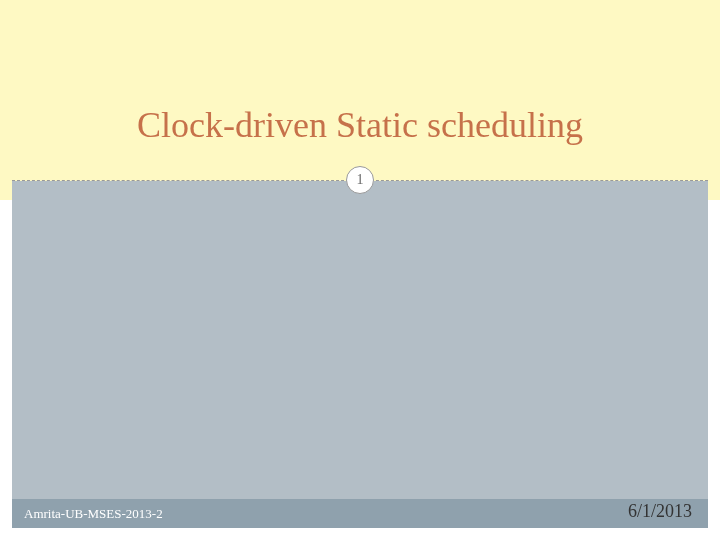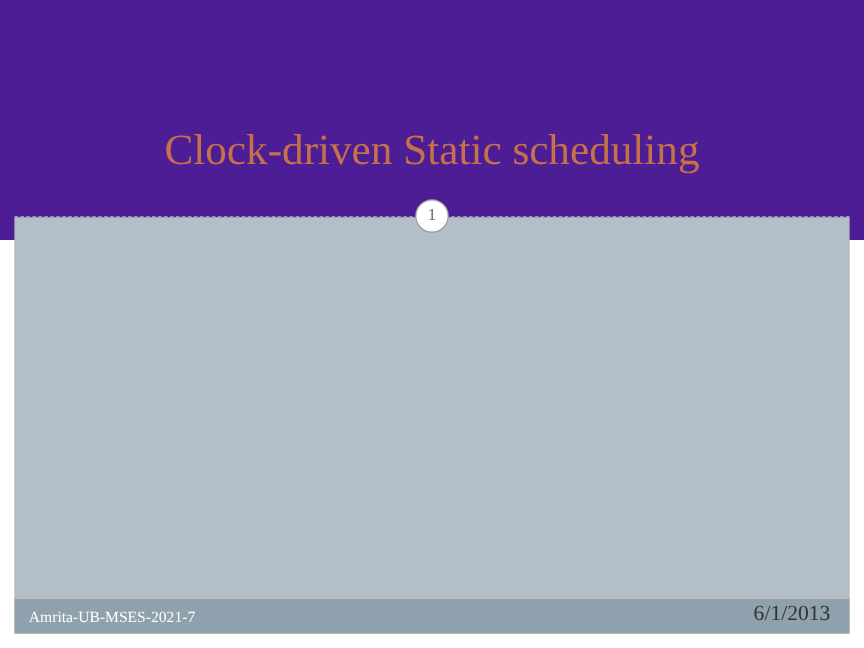--- a/index.html
+++ b/index.html
@@ -22,21 +22,21 @@
       right: 12px;
       bottom: 12px;
       border: 1px solid #cccccc;
     }
     .upper-section {
       position: absolute;
       top: 0;
       left: 0;
       right: 0;
       height: 200px;
-      background: #4c1d95;
+      background: #fef9c3;
     }
     .title {
       position: absolute;
       top: 104px;
       left: 0;
       right: 0;
       text-align: center;
       font-size: 36px;
       font-weight: normal;
       color: #c6714a;
@@ -113,16 +113,16 @@
 
 <div class="divider-line"></div>
 
 <div class="page-number-circle">
   <span>1</span>
 </div>
 
 <div class="lower-section"></div>
 
 <div class="footer-bar">
-  <span class="footer-left">Amrita-UB-MSES-2021-7</span>
+  <span class="footer-left">Amrita-UB-MSES-2013-2</span>
 </div>
 
 <div class="date-label">6/1/2013</div>
 
 </body></html>

